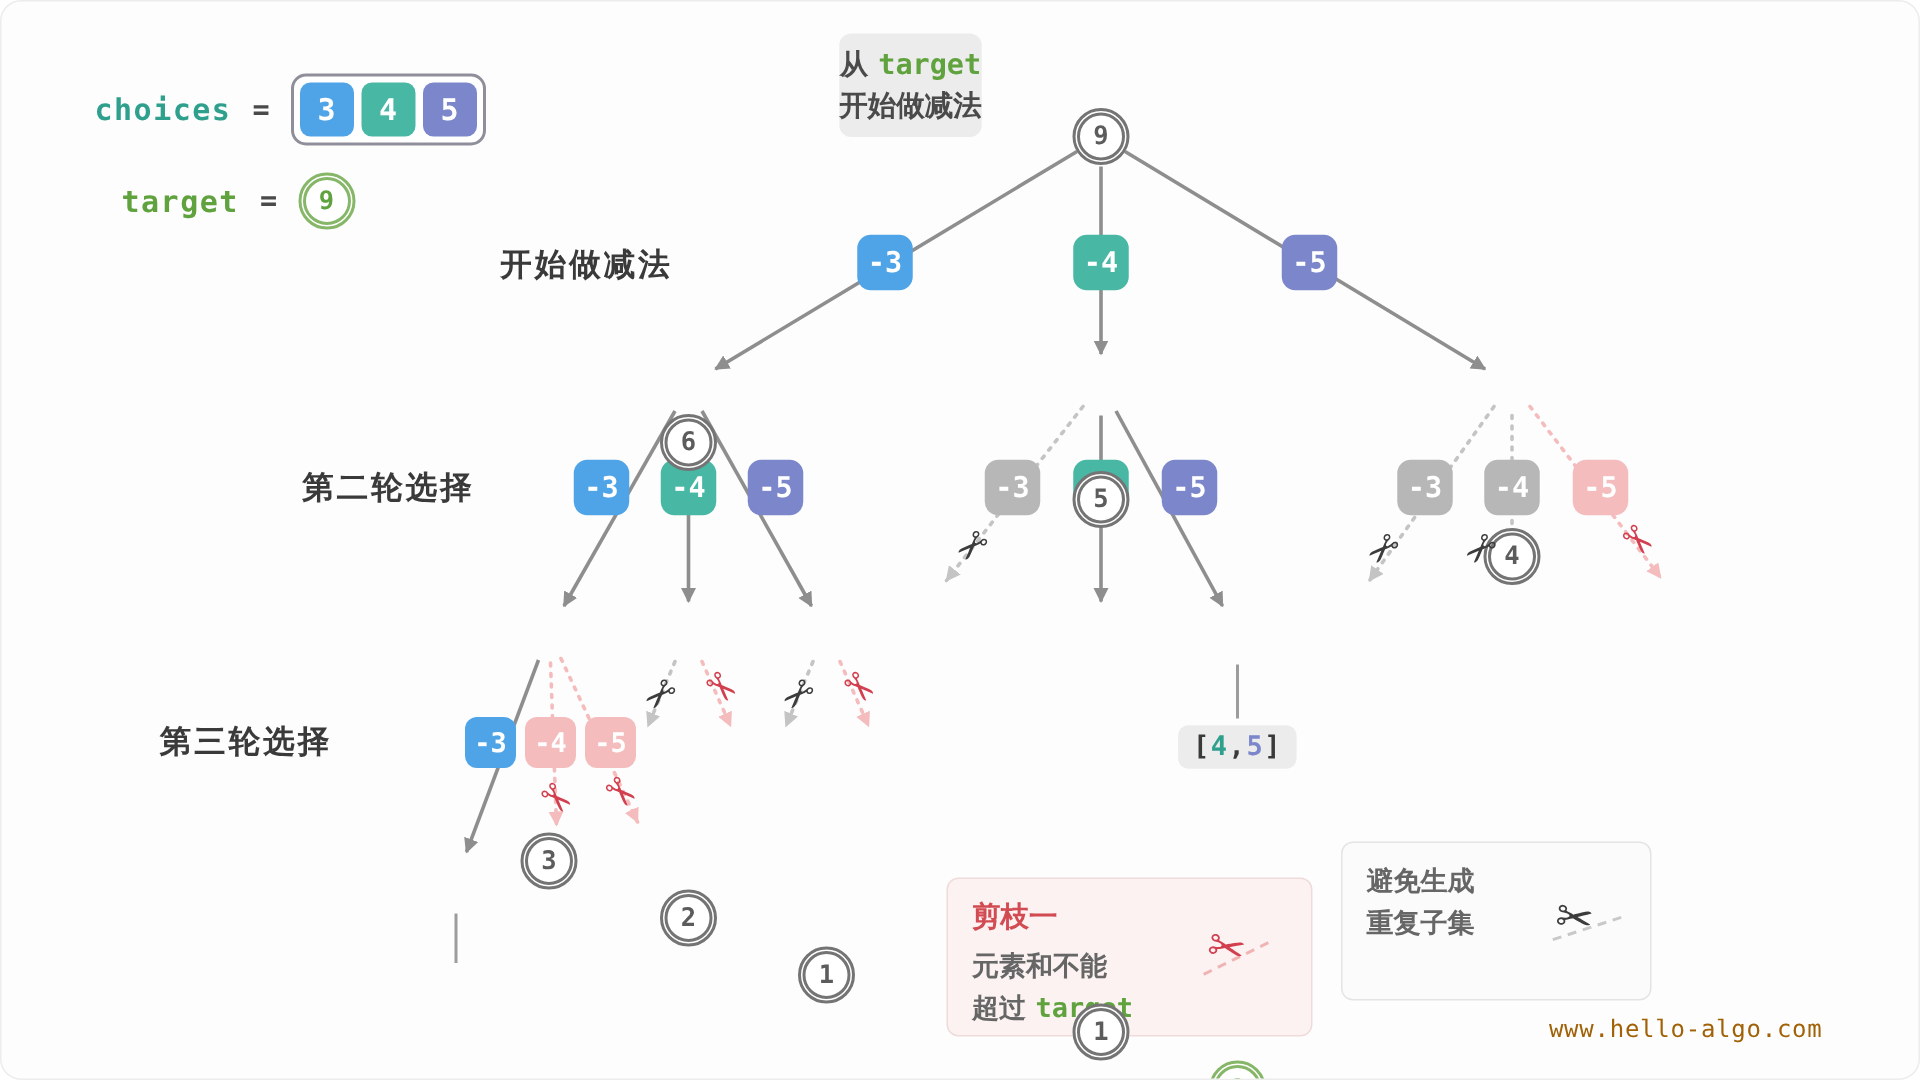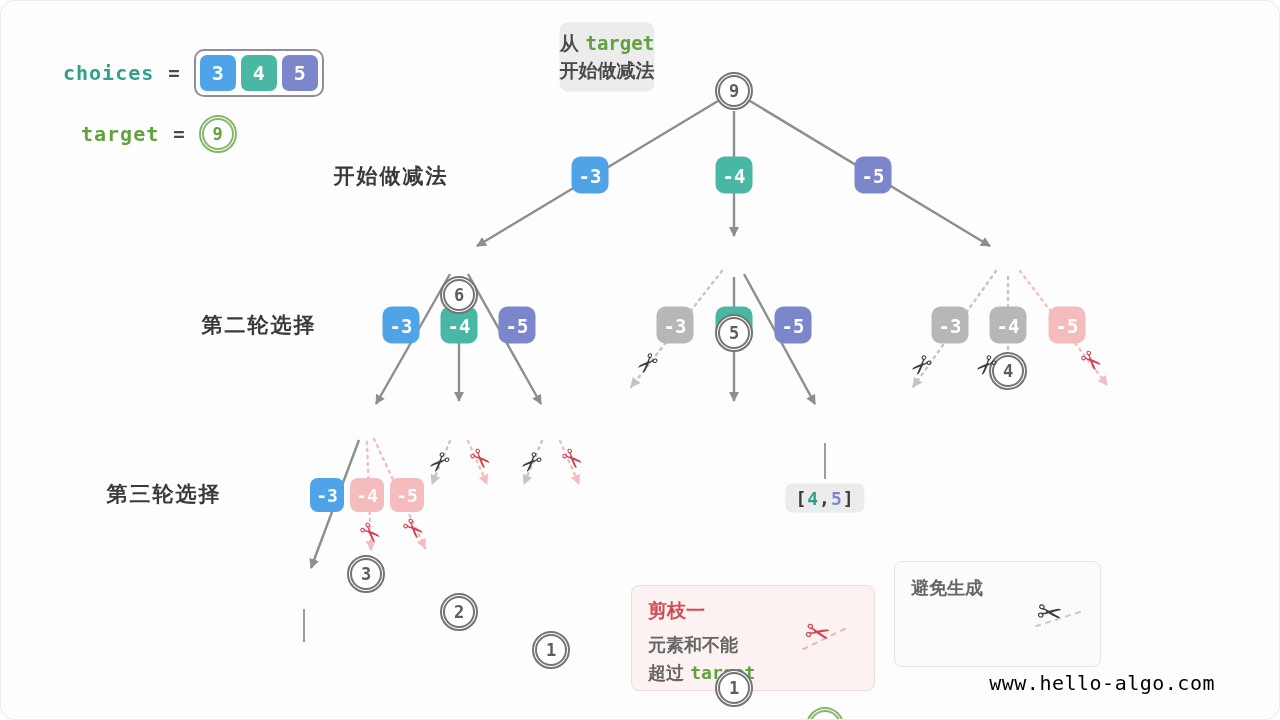--- a/index.html
+++ b/index.html
@@ -73,21 +73,21 @@
             padding:12px 16px; z-index:2; }
   .legend-red { background:#FCF2F2; border-color:#F0DBDB; }
   .legend-title { font-size:19px; font-weight:bold; color:#2F2F2F; margin-bottom:7px; }
   .legend-title.red { color:#D24B52; }
   .legend-line { font-size:18px; font-weight:bold; color:#666; line-height:1.55; }
   .legend .sc { font-size:30px; }
   .legend-dash { position:absolute; width:48px; border-top:2px dashed #C9C9C9; z-index:5; }
   .legend-dash.pink { border-top-color:#F0B4B4; }
 
   .watermark { position:absolute; right:64px; bottom:24px; font-family:"DejaVu Sans Mono", monospace;
-               font-size:20px; color:#000000; letter-spacing:0.5px; z-index:2; }
+               font-size:16px; color:#a16207; letter-spacing:0.5px; z-index:2; }
 </style>
 </head>
 <body>
 
 <div class="canvas">
 
   <svg class="edges" width="1280" height="720">
     <defs>
       <marker id="ag" markerUnits="userSpaceOnUse" markerWidth="11" markerHeight="11" refX="9" refY="5" orient="auto">
         <path d="M0,0 L10,5 L0,10 z" fill="#8E8E8E"></path>
@@ -211,19 +211,20 @@
     <div class="legend-line">
       <span>超过</span>
       <span class="code green-text">target</span>
     </div>
     <span class="legend-dash pink" style="right:26px; top:52px; transform:rotate(-26deg);"></span>
     <span class="sc sc-red" style="right:44px; top:32px; transform:rotate(12deg);">✂</span>
   </div>
 
   <div class="legend" style="left:893px; top:560px; width:207px; height:106px;">
     <div class="legend-line">避免生成</div>
+    <div class="legend-line">重复子集</div>
     <span class="legend-dash" style="right:18px; top:56px; transform:rotate(-18deg);"></span>
     <span class="sc sc-black" style="right:38px; top:36px; transform:rotate(8deg);">✂</span>
   </div>
 
   <div class="watermark">www.hello-algo.com</div>
 
 </div>
 
 </body></html>

